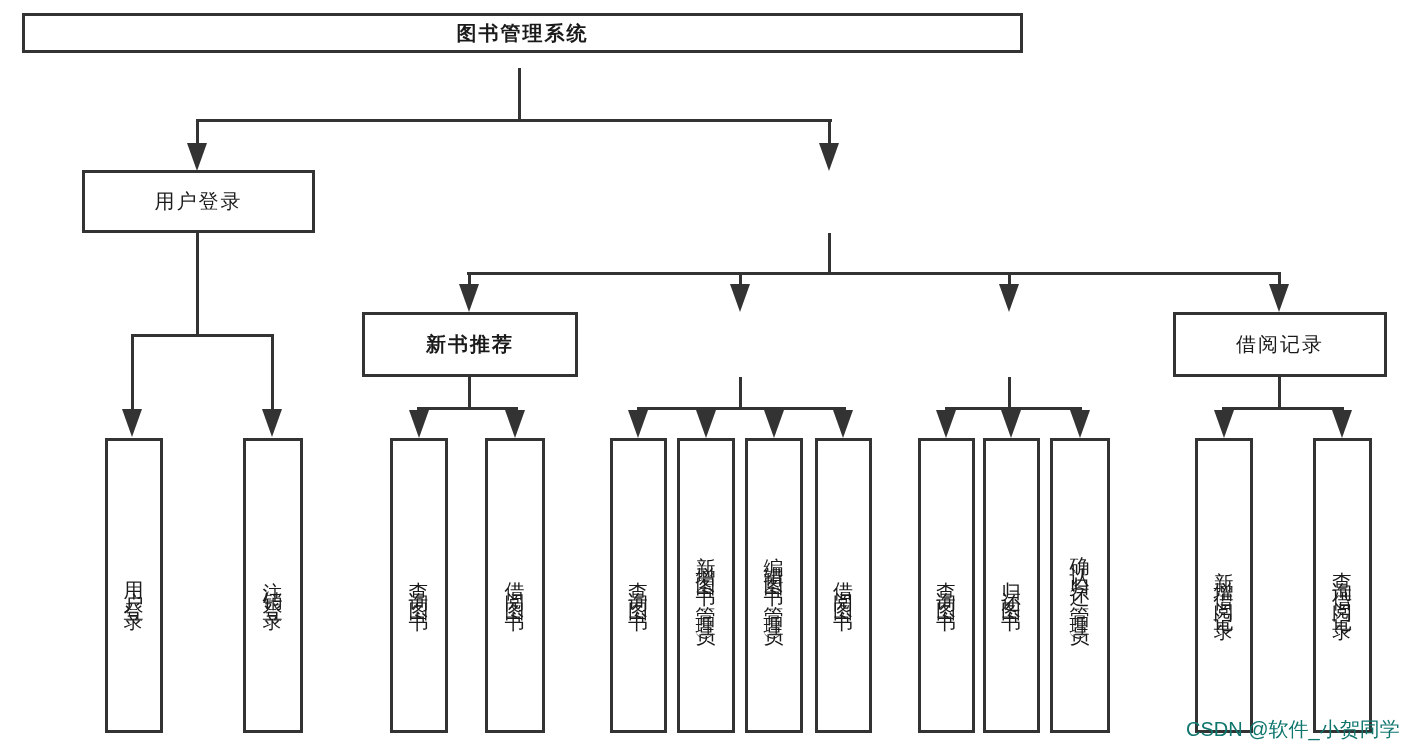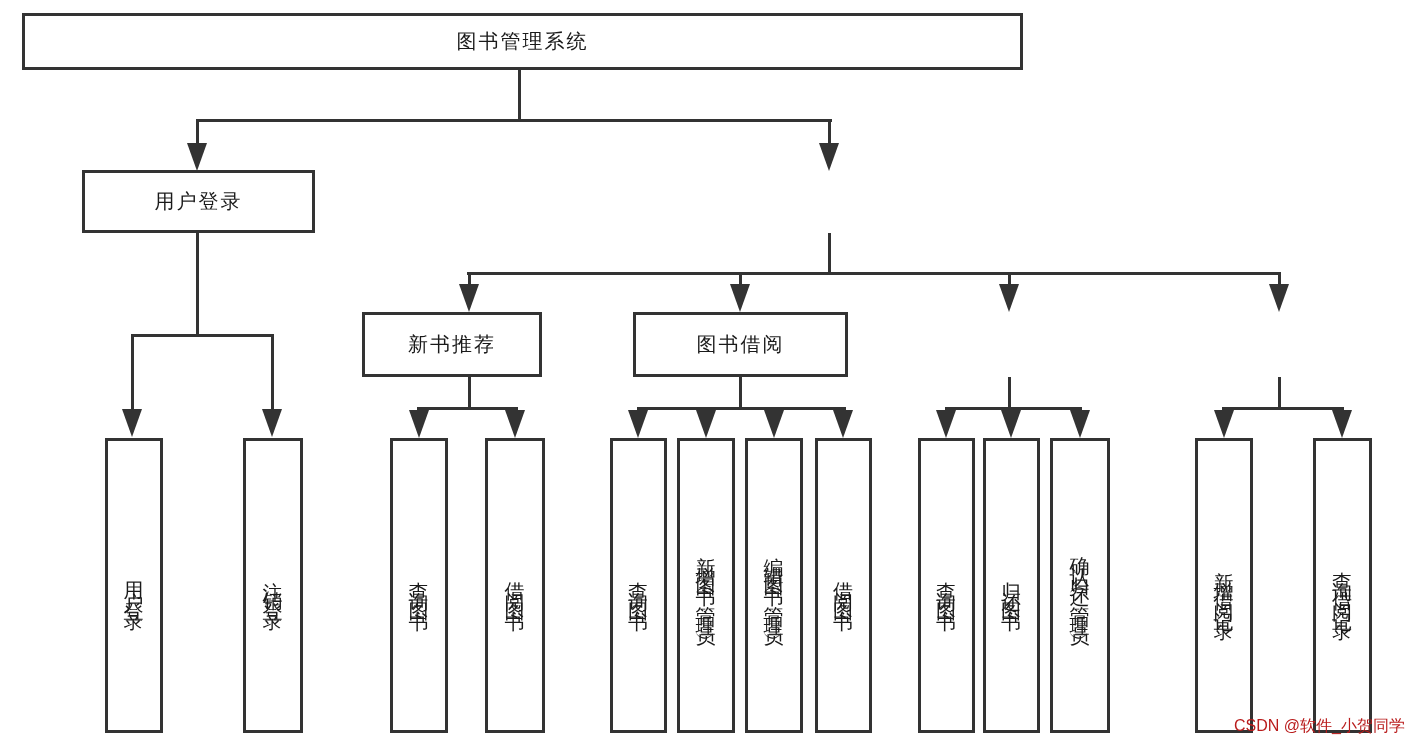--- a/index.html
+++ b/index.html
@@ -22,30 +22,30 @@
     writing-mode:vertical-rl;letter-spacing:10px;line-height:1;
   }
   .hline{position:absolute;height:3px;background:#333333;}
   .vline{position:absolute;width:3px;background:#333333;}
   .arrow{
     position:absolute;width:0;height:0;
     border-left:10px solid transparent;border-right:10px solid transparent;
     border-top:28px solid #333333;
   }
   .watermark{
-    position:absolute;left:1186px;top:716px;font-size:16px;color:#b91c1c;
-    white-space:nowrap;z-index:5;margin-left:48px;
+    position:absolute;left:1186px;top:716px;font-size:20px;color:#0f766e;
+    white-space:nowrap;z-index:5;
   }
 </style>
 </head>
 <body>
 
 <div id="canvas">
 
-  <div class="box" style="left:22px;top:13px;width:1001px;height:57px;">
+  <div class="box" style="left:22px;top:13px;width:1001px;height:40px;font-weight:bold;">
     <span>图书管理系统</span>
   </div>
 
   <div class="vline" style="left:518px;top:68px;height:53px;"></div>
   <div class="hline" style="left:196px;top:119px;width:636px;"></div>
   <div class="vline" style="left:196px;top:119px;height:26px;"></div>
   <div class="arrow" style="left:187px;top:143px;"></div>
   <div class="vline" style="left:828px;top:119px;height:26px;"></div>
   <div class="arrow" style="left:819px;top:143px;"></div>
 
@@ -64,25 +64,25 @@
   <div class="hline" style="left:467px;top:272px;width:814px;"></div>
   <div class="vline" style="left:468px;top:272px;height:14px;"></div>
   <div class="arrow" style="left:459px;top:284px;"></div>
   <div class="vline" style="left:739px;top:272px;height:14px;"></div>
   <div class="arrow" style="left:730px;top:284px;"></div>
   <div class="vline" style="left:1008px;top:272px;height:14px;"></div>
   <div class="arrow" style="left:999px;top:284px;"></div>
   <div class="vline" style="left:1278px;top:272px;height:14px;"></div>
   <div class="arrow" style="left:1269px;top:284px;"></div>
 
-  <div class="box" style="left:362px;top:312px;width:180px;height:65px;">
+  <div class="box" style="left:362px;top:312px;width:216px;height:65px;font-weight:bold;">
     <span>新书推荐</span>
   </div>
-  <div class="box" style="left:633px;top:312px;width:215px;height:65px;">
-    <span>图书借阅</span>
+  <div class="box" style="left:1173px;top:312px;width:214px;height:65px;">
+    <span>借阅记录</span>
   </div>
 
   <div class="vline" style="left:468px;top:377px;height:33px;"></div>
   <div class="hline" style="left:417px;top:407px;width:101px;"></div>
   <div class="arrow" style="left:409px;top:410px;"></div>
   <div class="arrow" style="left:505px;top:410px;"></div>
 
   <div class="vline" style="left:739px;top:377px;height:33px;"></div>
   <div class="hline" style="left:637px;top:407px;width:209px;"></div>
   <div class="arrow" style="left:628px;top:410px;"></div>

